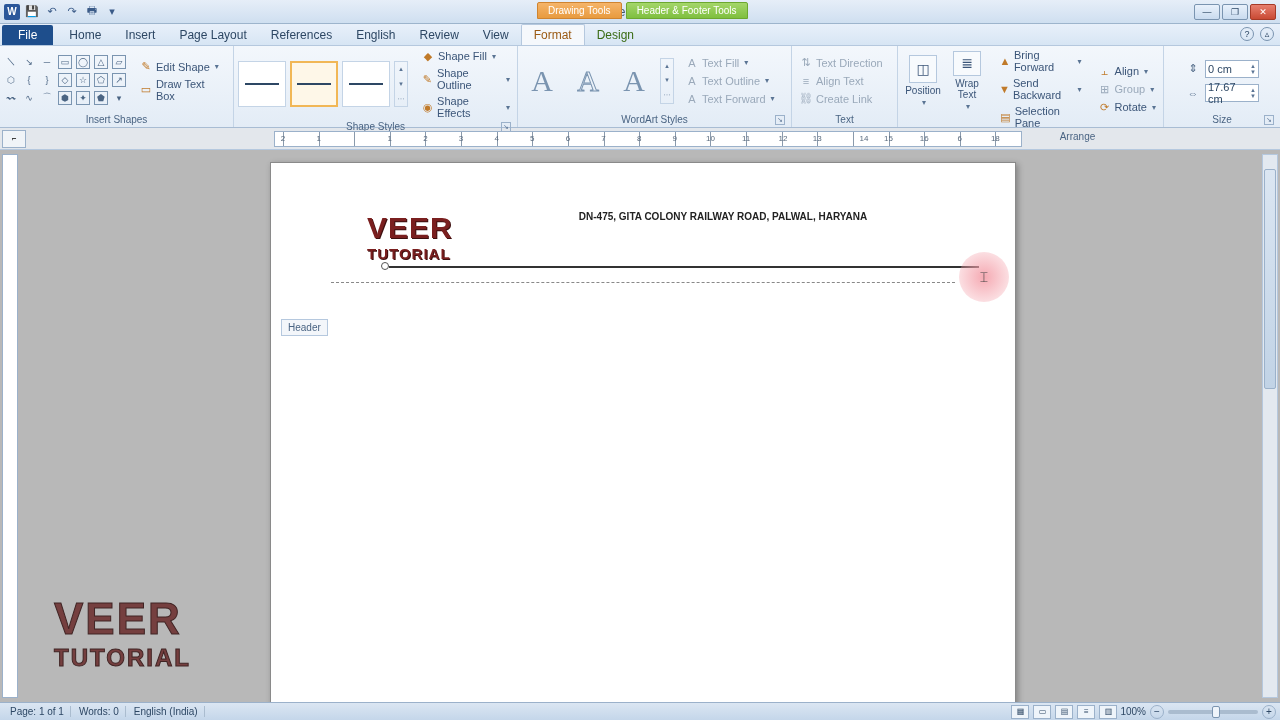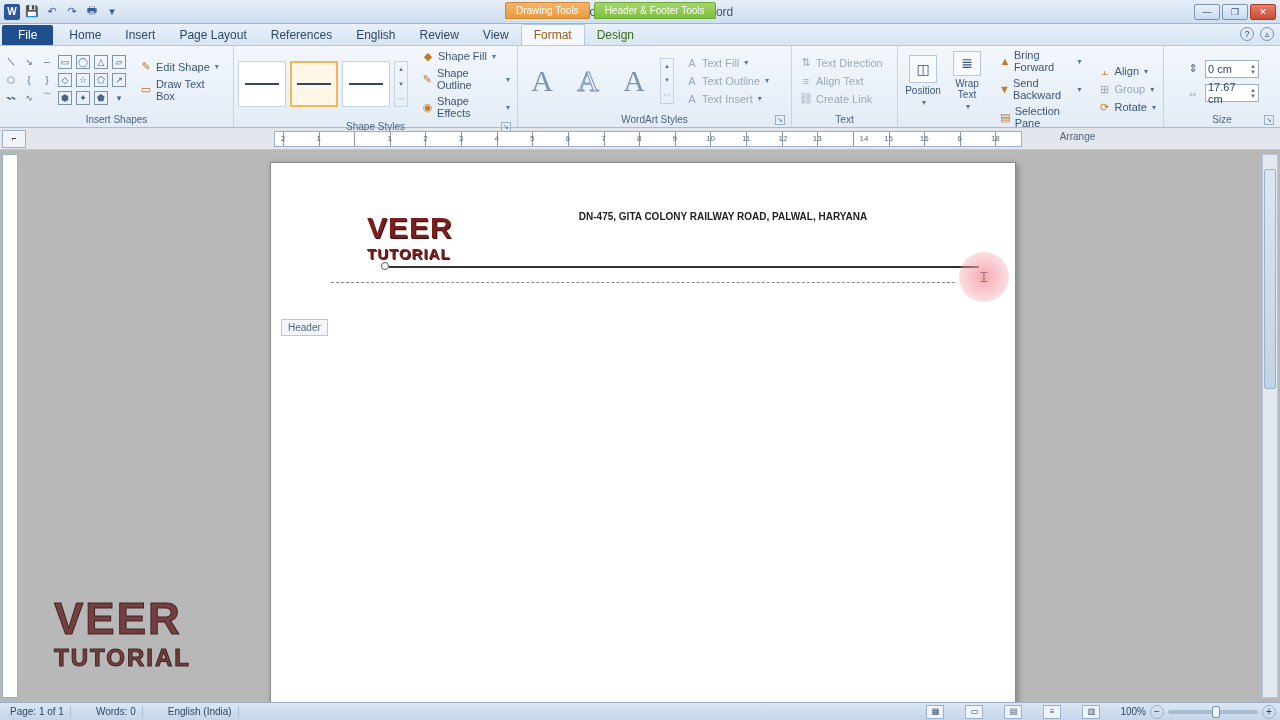--- a/index.html
+++ b/index.html
@@ -6,21 +6,21 @@
 body { background: #b8b8b8; width: 1280px; height: 720px; overflow: hidden; position: relative; font-size: 11px; }
 
 
 .titlebar { height: 24px; background: linear-gradient(#e6eef8, #cfdff0); display: flex; align-items: center; padding: 0 4px; border-bottom: 1px solid #9db4cc; }
 .titlebar .word-icon { width: 16px; height: 16px; background: #2b579a; color: #fff; font-weight: bold; font-size: 10px; display: flex; align-items: center; justify-content: center; border-radius: 2px; margin-right: 4px; }
 .qat { display: flex; gap: 4px; align-items: center; }
 .qat .qat-btn { width: 16px; height: 16px; display: flex; align-items: center; justify-content: center; color: #3b5b88; cursor: pointer; }
 .titlebar .title { flex: 1; text-align: center; color: #3d556f; font-size: 12px; }
 .context-tabs { display: flex; gap: 4px; position: absolute; left: 505px; top: 2px; }
 .ctx { padding: 2px 10px; font-size: 10px; color: #fff; border-radius: 2px 2px 0 0; }
-.ctx.orange { background: linear-gradient(#f5b46a, #e89b3f); border: 1px solid #cf8430; }
+.ctx.orange { background: linear-gradient(#f5b46a, #e89b3f); border: 1px solid #cf8430; margin-left: 32px; }
 .ctx.green { background: linear-gradient(#a4d66a, #7fbf3f); border: 1px solid #6ca82f; }
 .win-controls { display: flex; gap: 2px; }
 .wbtn { width: 26px; height: 16px; border: 1px solid #7a94b0; background: linear-gradient(#e9f1fb, #c9dbef); display: flex; align-items: center; justify-content: center; font-size: 9px; color: #2d4764; border-radius: 2px; cursor: pointer; }
 .wbtn.close { background: linear-gradient(#e77f6e, #c94a34); color: #fff; border-color: #a53a27; }
 
 
 .menutabs { height: 22px; background: linear-gradient(#e8f0fa, #d7e5f4); display: flex; align-items: flex-end; padding-left: 2px; border-bottom: 1px solid #b5c8de; position: relative; }
 .file-tab { background: #1e4e8c; color: #fff; padding: 3px 16px; font-size: 12px; border-radius: 2px 2px 0 0; margin-right: 4px; cursor: pointer; }
 .mtab { padding: 3px 12px; font-size: 12px; color: #2d4764; cursor: pointer; }
 .mtab.active { background: #f5f8fc; border: 1px solid #b5c8de; border-bottom: none; border-radius: 2px 2px 0 0; }
@@ -92,21 +92,21 @@
 .hr-shape .handle-r::after { content: "⌶"; font-size: 14px; color: #444; }
 .header-divider { border-top: 1px dashed #888; margin-top: 14px; }
 .header-tag { position: absolute; left: 10px; top: 156px; background: #f3f6fa; border: 1px solid #b5c8de; padding: 2px 6px; font-size: 10px; color: #4a6483; }
 
 
 .wm { position: absolute; left: 54px; bottom: 30px; font-family: Georgia, serif; opacity: 0.85; }
 .wm .w1 { font-size: 44px; font-weight: 900; color: #6a2a2a; -webkit-text-stroke: 1px #2a0a0a; letter-spacing: 2px; }
 .wm .w2 { font-size: 24px; font-weight: 900; color: #6a2a2a; -webkit-text-stroke: 1px #2a0a0a; letter-spacing: 2px; }
 
 
-.status { position: absolute; left: 0; right: 0; bottom: 0; height: 18px; background: linear-gradient(#dbe6f2, #c4d6ea); border-top: 1px solid #9bb1ca; display: flex; align-items: center; font-size: 10px; color: #2d4764; padding: 0 4px; gap: 19px; }
+.status { position: absolute; left: 0; right: 0; bottom: 0; height: 18px; background: linear-gradient(#dbe6f2, #c4d6ea); border-top: 1px solid #9bb1ca; display: flex; align-items: center; font-size: 10px; color: #2d4764; padding: 0 4px; gap: 2px; }
 .status .seg { padding: 0 6px; border-right: 1px solid #aabccf; cursor: pointer; }
 .status .spacer { flex: 1; }
 .status .viewbtn { width: 18px; height: 14px; border: 1px solid #9bb1ca; background: #eef4fa; margin: 0 1px; display: flex; align-items: center; justify-content: center; font-size: 8px; cursor: pointer; }
 .status .zoom { display: flex; align-items: center; gap: 4px; }
 .status .zslider { width: 90px; height: 4px; background: #aabccf; position: relative; border-radius: 2px; }
 .status .zslider .zthumb { position: absolute; left: 44px; top: -4px; width: 8px; height: 12px; background: #eef4fa; border: 1px solid #7a94b0; border-radius: 2px; cursor: pointer; }
 .status .zbtn { width: 14px; height: 14px; border: 1px solid #9bb1ca; border-radius: 7px; display: flex; align-items: center; justify-content: center; cursor: pointer; }
 </style>
 </head>
 <body>
@@ -248,21 +248,21 @@
             <span>Text Fill</span>
             <span class="dd">▾</span>
           </div>
         <div class="mini disabled">
             <span class="ic">A</span>
             <span>Text Outline</span>
             <span class="dd">▾</span>
           </div>
         <div class="mini disabled">
             <span class="ic">A</span>
-            <span>Text Insert</span>
+            <span>Text Forward</span>
             <span class="dd">▾</span>
           </div>
       </div>
     </div>
     <div class="label"><span>WordArt Styles</span><span class="launcher">↘</span></div>
   </div>
 
   <div class="rgroup" style="width:106px">
     <div class="body">
       <div class="mini-list">

